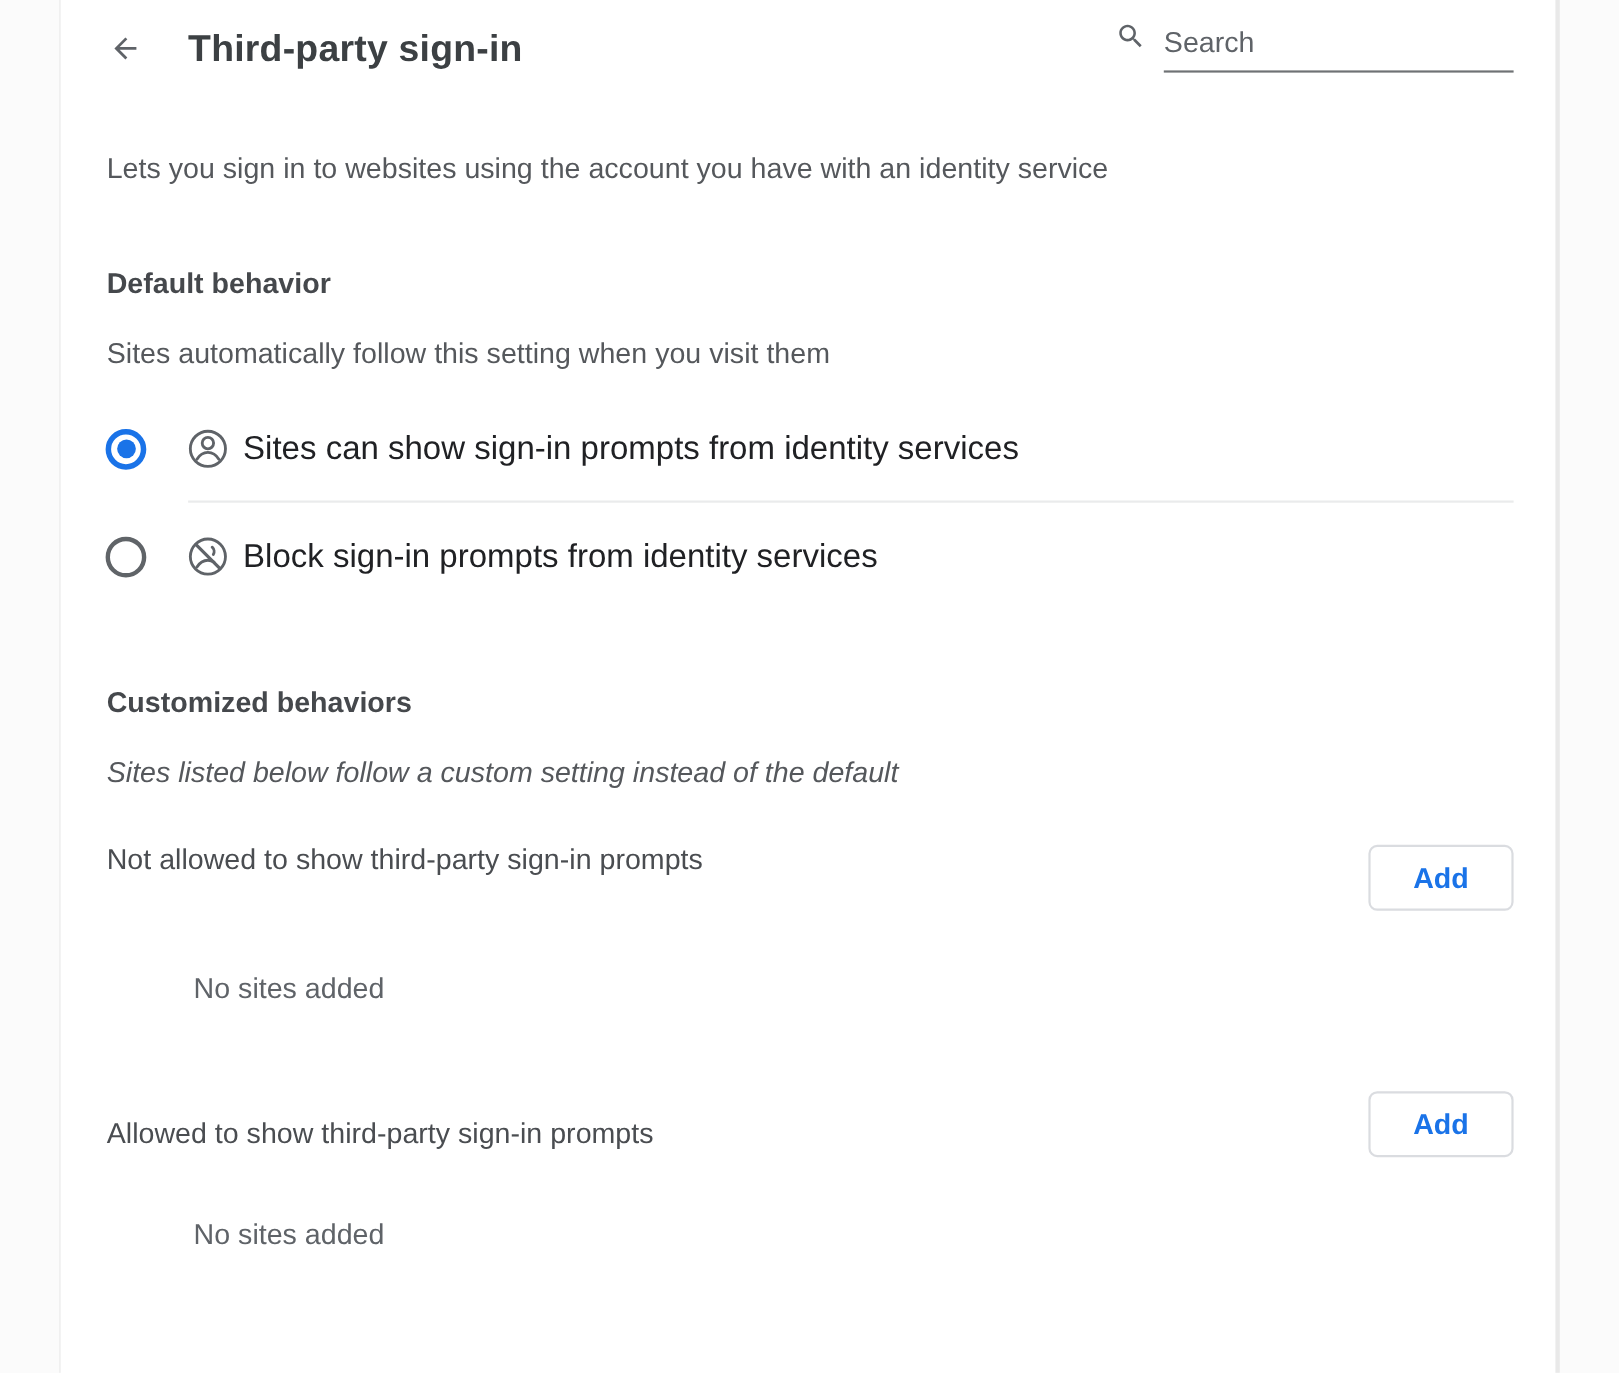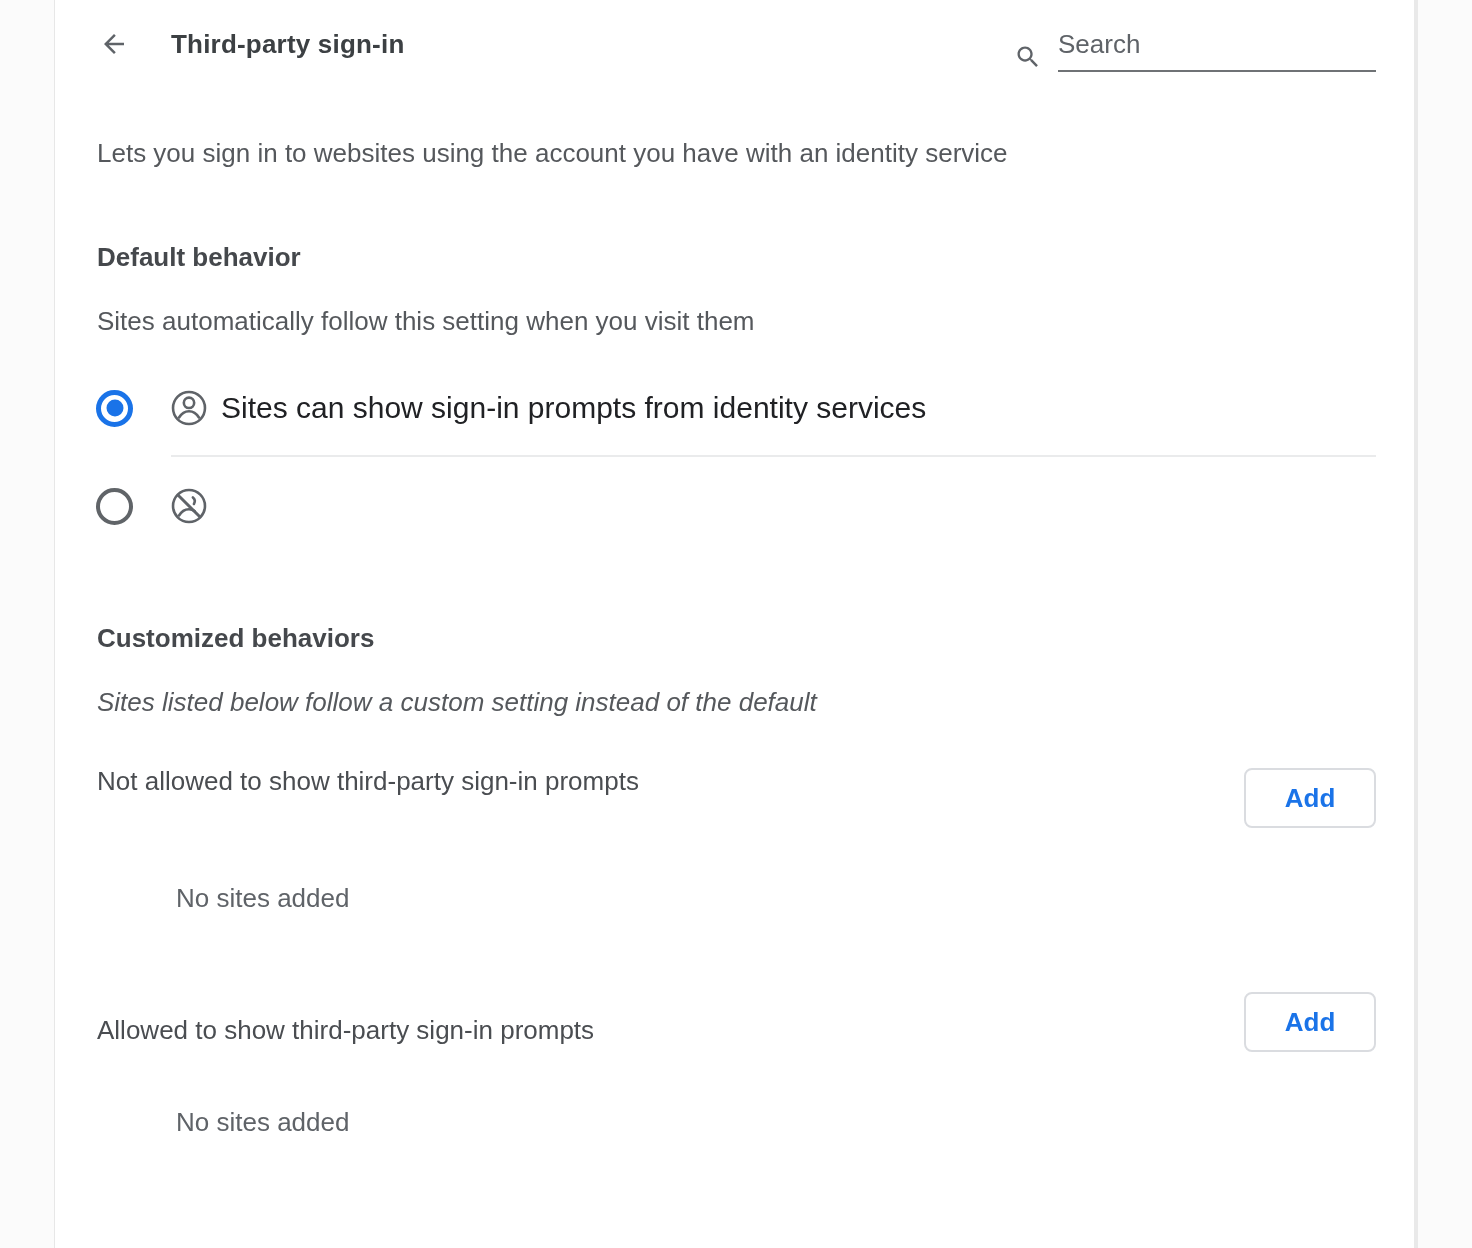--- a/index.html
+++ b/index.html
@@ -20,26 +20,26 @@
   .abs { position: absolute; }
 
   
   .back-btn {
     left: 39px; top: 24px; width: 40px; height: 40px;
     display: flex; align-items: center; justify-content: center;
     border-radius: 50%; cursor: pointer;
   }
   .page-title {
     left: 116px; top: 27px;
-    font-size: 26px; line-height: 34px; font-weight: 700;
+    font-size: 34px; line-height: 34px; font-weight: 700;
     color: #3c4043; letter-spacing: 0.2px;
   }
   .search-wrap {
     left: 958px; top: 18px; width: 364px; height: 54px;
-    display: flex; align-items: flex-end;
+    display: flex; align-items: flex-start;
   }
   .search-icon-box {
     width: 30px; height: 30px; margin-right: 15px;
     display: flex; align-items: center; justify-content: center;
   }
   .search-input {
     width: 318px; height: 48px;
     border: none; outline: none;
     border-bottom: 2px solid #6f7275;
     font-size: 26px; color: #202124;
@@ -140,20 +140,21 @@
   <div class="abs option-row" style="left:41px; top:484px;">
     <div class="radio unselected"></div>
     <span class="option-icon">
       <svg width="38" height="38" viewBox="0 0 44 44" fill="none" stroke="#5f6368" stroke-width="3" stroke-linecap="round">
         <circle cx="22" cy="22" r="18.5"></circle>
         <path d="M9.5 9.5L34.5 34.5" stroke-width="3.4"></path>
         <path d="M26.5 12.1a6 6 0 0 1 1.2 7.6"></path>
         <path d="M10.5 33c2.8-4.6 7-7.2 11.5-7.2 2.3 0 4.5.7 6.5 2"></path>
       </svg>
     </span>
+    <span class="option-label">Block sign-in prompts from identity services</span>
   </div>
 
   <div class="abs section-heading" style="left:42px; top:619px;">Customized behaviors</div>
   <div class="abs body-text" style="left:42px; top:683px;font-style:italic;">Sites listed below follow a custom setting instead of the default</div>
 
   <div class="abs list-title" style="left:42px; top:762px;">Not allowed to show third-party sign-in prompts</div>
   <button class="abs add-btn" style="left:1189px; top:768px;">Add</button>
   <div class="abs empty-text" style="left:121px; top:879px;">No sites added</div>
 
   <div class="abs list-title" style="left:42px; top:1011px;">Allowed to show third-party sign-in prompts</div>

